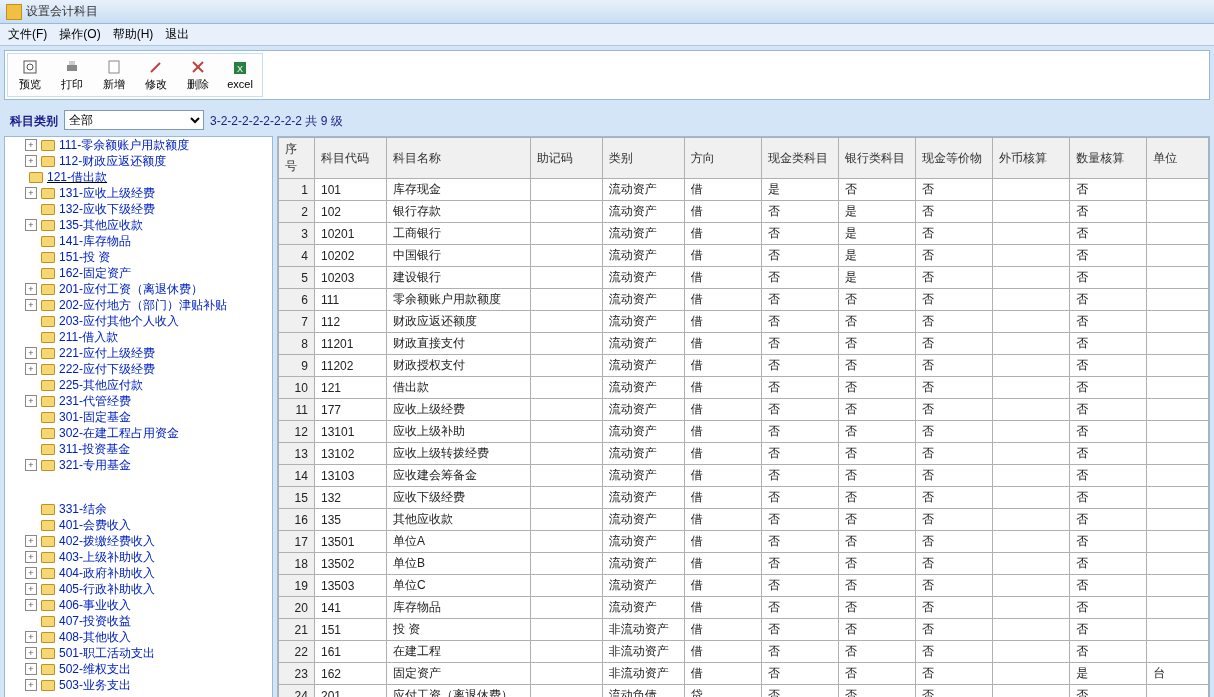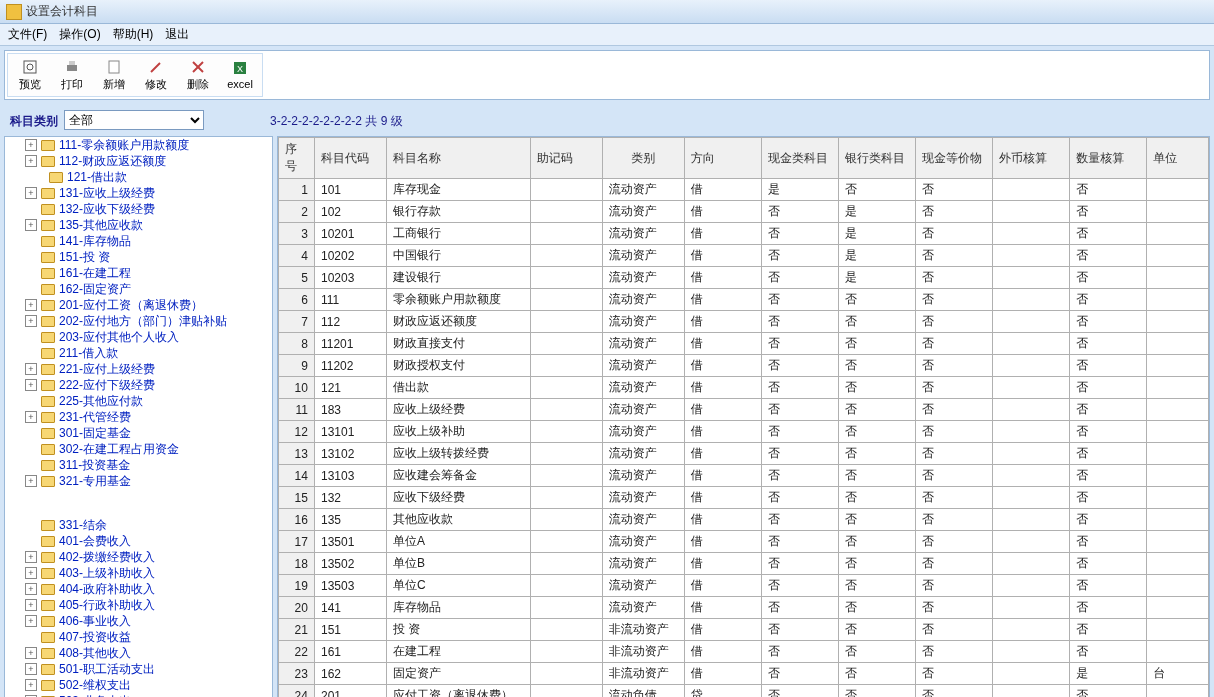--- a/index.html
+++ b/index.html
@@ -9,38 +9,38 @@
 .titlebar-text { color: #333; }
 .menubar { height: 22px; background: #e8f1fb; border-bottom: 1px solid #b0c8e0; display: flex; align-items: center; padding: 0 8px; gap: 12px; }
 .menubar span { cursor: pointer; }
 .toolbar-wrap { background: #fff; border: 1px solid #9ab8d8; margin: 4px; padding: 2px; }
 .toolbar { display: flex; gap: 2px; padding: 2px; border: 1px solid #c9ddf2; background: #fdfdfd; width: fit-content; }
 .tool-btn { width: 40px; height: 38px; display: flex; flex-direction: column; align-items: center; justify-content: center; border: 1px solid transparent; cursor: pointer; font-size: 11px; }
 .tool-icon { width: 16px; height: 16px; margin-bottom: 2px; display: flex; align-items: center; justify-content: center; }
 .category-row { display: flex; align-items: flex-end; padding: 6px 10px; gap: 6px; background: #d4e5f7; }
 .category-label { color: #1a1a8a; font-weight: bold; }
 .category-select { width: 140px; height: 20px; border: 1px solid #7a9ac0; background: #fff; font-size: 12px; }
-.level-info { margin-left: 60px; color: #1a1a8a; }
+.level-info { color: #1a1a8a; }
 .main-area { display: flex; height: calc(100% - 130px); margin: 0 4px; gap: 4px; }
 .tree-panel { width: 269px; background: #fff; border: 1px solid #9ab8d8; overflow-y: auto; overflow-x: hidden; }
 .tree-item { display: flex; align-items: center; height: 16px; padding-left: 6px; white-space: nowrap; cursor: pointer; }
 .tree-expand { width: 12px; height: 12px; border: 1px solid #888; display: flex; align-items: center; justify-content: center; font-size: 9px; line-height: 1; margin-right: 4px; color: #555; flex-shrink: 0; }
 .tree-expand.empty { border: none; }
 .tree-folder { width: 14px; height: 11px; background: #f7d774; border: 1px solid #c09020; margin-right: 4px; flex-shrink: 0; border-radius: 1px; }
 .tree-label { color: #0020c0; font-size: 12px; }
 .table-panel { flex: 1; background: #fff; border: 1px solid #9ab8d8; overflow: auto; position: relative; }
 table { border-collapse: collapse; width: 100%; }
 th { background: #f0f0f0; border: 1px solid #b0b0b0; padding: 3px 6px; text-align: left; font-weight: normal; height: 22px; color: #333; position: sticky; top: 0; }
 td { border: 1px solid #b0b0b0; padding: 2px 6px; height: 21px; color: #222; }
 td.rownum { text-align: right; background: #f0f0f0; width: 30px; }
 .col-seq { width: 35px; }
 .col-code { width: 70px; }
 .col-name { width: 140px; }
 .col-mnemonic { width: 70px; }
-.col-type { width: 80px; text-align: center; }
+.col-type { width: 80px; }
 .col-dir { width: 75px; }
 .col-cash { width: 75px; }
 .col-bank { width: 75px; }
 .col-equiv { width: 75px; }
 .col-foreign { width: 75px; }
 .col-qty { width: 75px; }
 .col-unit { width: 60px; }
 </style>
 </head>
 <body>
@@ -127,21 +127,21 @@
       <div class="tree-item" style="padding-left: 20px;">
         <span class="tree-expand">+</span>
         <span class="tree-folder"></span>
         <span class="tree-label">111-零余额账户用款额度</span>
       </div>
       <div class="tree-item" style="padding-left: 20px;">
         <span class="tree-expand">+</span>
         <span class="tree-folder"></span>
         <span class="tree-label">112-财政应返还额度</span>
       </div>
-      <div class="tree-item" style="padding-left: 28px;">
+      <div class="tree-item" style="padding-left: 8px; text-decoration: underline;">
         <span class="tree-expand empty"></span>
         <span class="tree-folder"></span>
         <span class="tree-label">121-借出款</span>
       </div>
       <div class="tree-item" style="padding-left: 20px;">
         <span class="tree-expand">+</span>
         <span class="tree-folder"></span>
         <span class="tree-label">131-应收上级经费</span>
       </div>
       <div class="tree-item" style="padding-left: 20px;">
@@ -156,25 +156,20 @@
       </div>
       <div class="tree-item" style="padding-left: 20px;">
         <span class="tree-expand empty"></span>
         <span class="tree-folder"></span>
         <span class="tree-label">141-库存物品</span>
       </div>
       <div class="tree-item" style="padding-left: 20px; text-align: right;">
         <span class="tree-expand empty"></span>
         <span class="tree-folder"></span>
         <span class="tree-label">151-投  资</span>
-      </div>
-      <div class="tree-item" style="padding-left: 20px;">
-        <span class="tree-expand empty"></span>
-        <span class="tree-folder"></span>
-        <span class="tree-label">161-在建工程</span>
       </div>
       <div class="tree-item" style="padding-left: 20px;">
         <span class="tree-expand empty"></span>
         <span class="tree-folder"></span>
         <span class="tree-label">162-固定资产</span>
       </div>
       <div class="tree-item" style="padding-left: 20px;">
         <span class="tree-expand">+</span>
         <span class="tree-folder"></span>
         <span class="tree-label">201-应付工资（离退休费）</span>
@@ -450,21 +445,21 @@
             <td>借</td>
             <td>否</td>
             <td>否</td>
             <td>否</td>
             <td></td>
             <td>否</td>
             <td></td>
           </tr>
           <tr>
             <td class="rownum">11</td>
-            <td>183</td>
+            <td>177</td>
             <td>应收上级经费</td>
             <td></td>
             <td>流动资产</td>
             <td>借</td>
             <td>否</td>
             <td>否</td>
             <td>否</td>
             <td></td>
             <td>否</td>
             <td></td>

